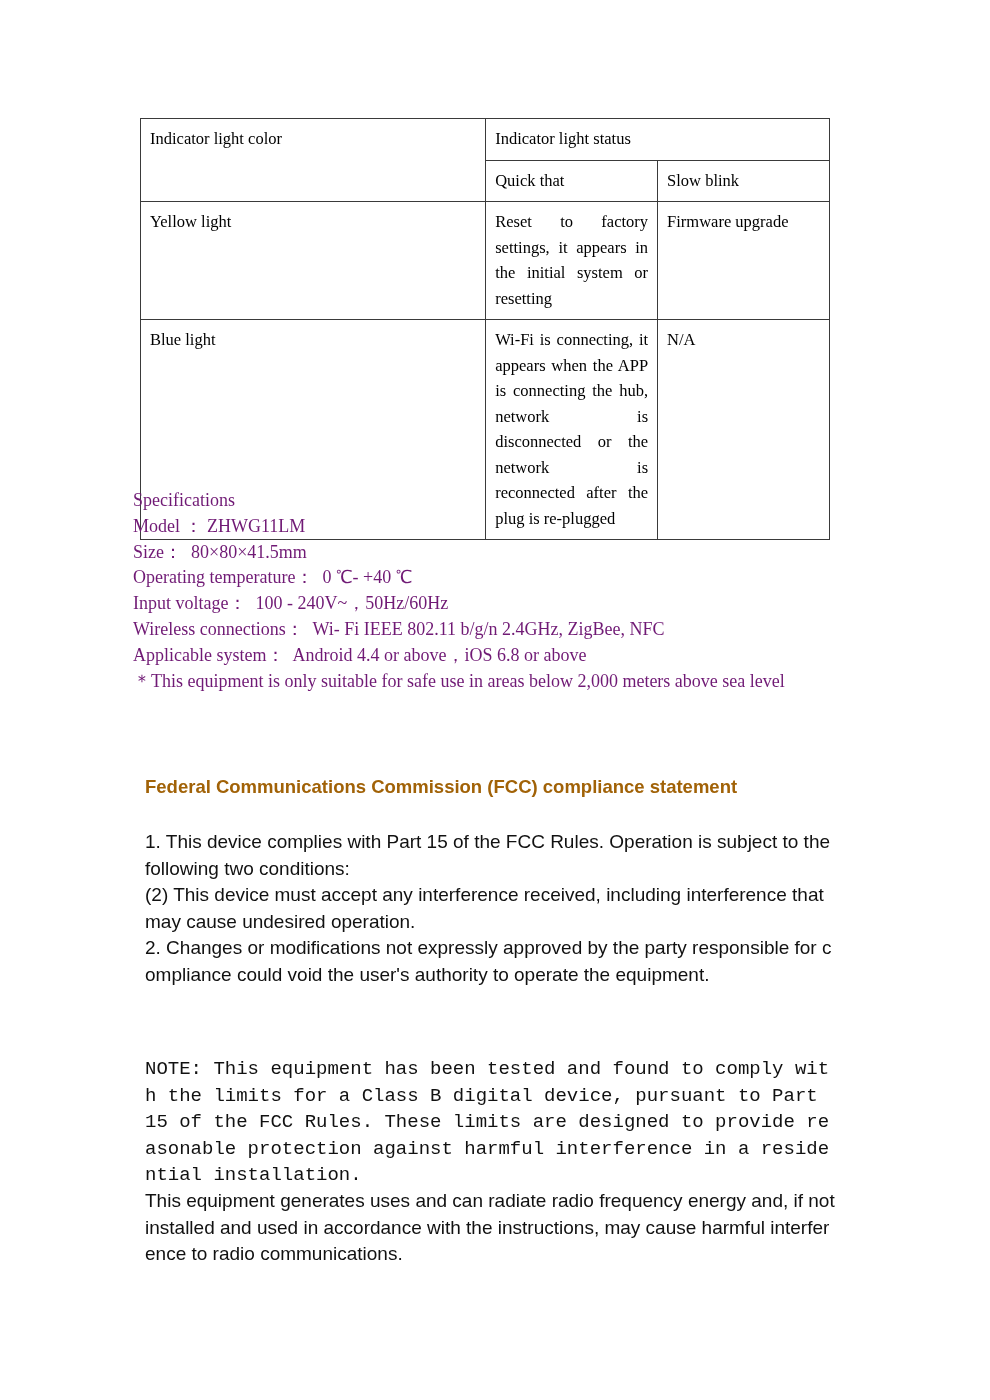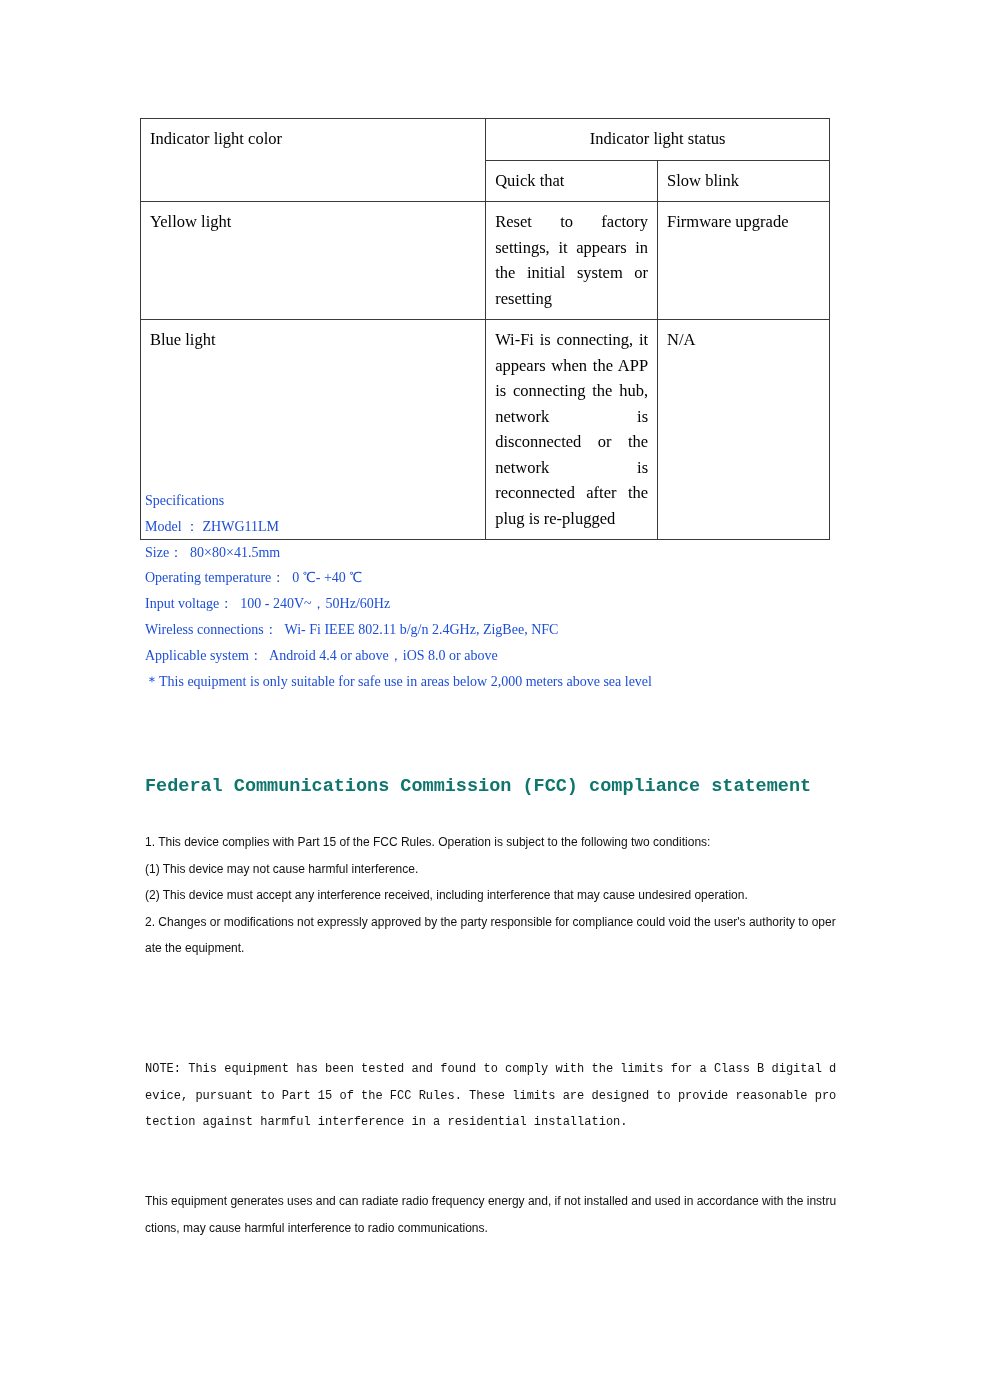--- a/index.html
+++ b/index.html
@@ -40,71 +40,71 @@
     border: 1px solid #3a3a3a;
     vertical-align: top;
     padding: 7px 9px 8px 9px;
     line-height: 25.5px;
   }
   .col-a { width: 231px; }
   .col-b { width: 230px; }
   .col-c { width: 229px; }
 
   .cell-center {
-    text-align: center;
+    text-align: left;
   }
   .cell-justify {
     text-align: justify;
     text-align-last: left;
     hyphens: none;
   }
   .row-tall-yellow td { height: 76px; }
   .row-tall-blue td { height: 146px; }
 
   
   .specs {
     position: absolute;
-    left: 145px;
+    left: 133px;
     top: 488px;
     width: 700px;
     font-family: "Liberation Serif", serif;
-    font-size: 14px;
+    font-size: 18px;
     line-height: 25.8px;
-    color: #1d4ed8;
+    color: #701a75;
     white-space: nowrap;
   }
   .specs .spec-line {
     white-space: pre;
   }
   .star-line {
     white-space: pre;
   }
 
   
   .fcc-heading {
     position: absolute;
     left: 145px;
     top: 772px;
     width: 692px;
-    font-family: Liberation Mono, monospace;
+    font-family: Liberation Sans, sans-serif;
     font-weight: bold;
     font-size: 18.5px;
     line-height: 29px;
     letter-spacing: 0px;
-    color: #0f766e;
+    color: #a16207;
     word-break: break-all;
     overflow-wrap: break-word;
   }
 
   .fcc-body {
     position: absolute;
     left: 145px;
     width: 694px;
     font-family: "Liberation Sans", sans-serif;
-    font-size: 12px;
+    font-size: 19px;
     line-height: 26.5px;
     color: #111;
     word-break: break-all;
     overflow-wrap: break-word;
   }
   .fcc-block-1 { top: 829px; }
   .fcc-note    { top: 1056px; font-family: Liberation Mono, monospace; }
   .fcc-final   { top: 1188px; }
 
   .fcc-body p {
@@ -139,29 +139,28 @@
     </tbody>
   </table>
 
   <div class="specs">
     <div class="spec-line">Specifications</div>
     <div class="spec-line">Model ： ZHWG11LM</div>
     <div class="spec-line">Size：  80×80×41.5mm</div>
     <div class="spec-line">Operating temperature：  0 ℃- +40 ℃</div>
     <div class="spec-line">Input voltage：  100 - 240V~，50Hz/60Hz</div>
     <div class="spec-line">Wireless connections：  Wi- Fi IEEE 802.11 b/g/n 2.4GHz, ZigBee, NFC</div>
-    <div class="spec-line">Applicable system：  Android 4.4 or above，iOS 8.0 or above</div>
+    <div class="spec-line">Applicable system：  Android 4.4 or above，iOS 6.8 or above</div>
     <div class="star-line">＊This equipment is only suitable for safe use in areas below 2,000 meters above sea level</div>
   </div>
 
   <div class="fcc-heading">Federal Communications Commission (FCC) compliance statement</div>
 
   <div class="fcc-body fcc-block-1">
     <p>1. This device complies with Part 15 of the FCC Rules. Operation is subject to the following two conditions:</p>
-    <p>(1) This device may not cause harmful interference.</p>
     <p>(2) This device must accept any interference received, including interference that may cause undesired operation.</p>
     <p>2. Changes or modifications not expressly approved by the party responsible for compliance could void the user's authority to operate the equipment.</p>
   </div>
 
   <div class="fcc-body fcc-note">
     <p>NOTE: This equipment has been tested and found to comply with the limits for a Class B digital device, pursuant to Part 15 of the FCC Rules. These limits are designed to provide reasonable protection against harmful interference in a residential installation.</p>
   </div>
 
   <div class="fcc-body fcc-final">
     <p>This equipment generates uses and can radiate radio frequency energy and, if not installed and used in accordance with the instructions, may cause harmful interference to radio communications.</p>

